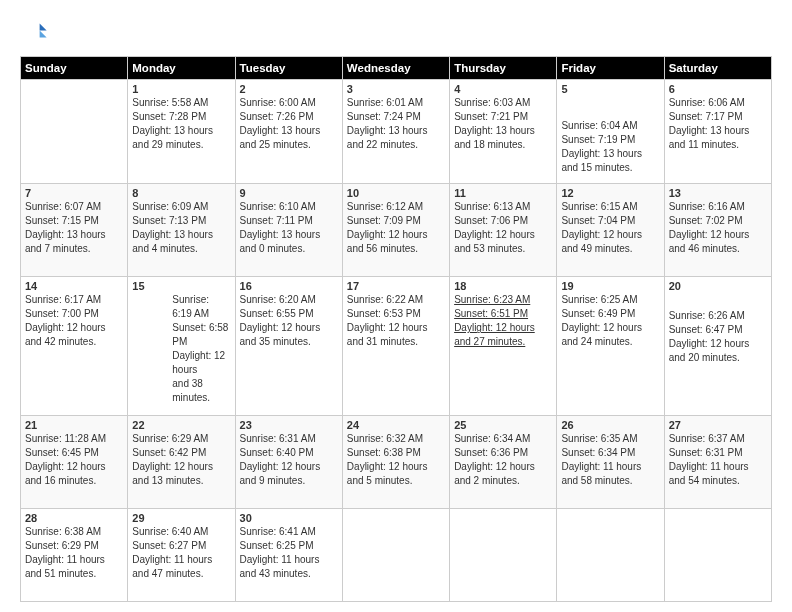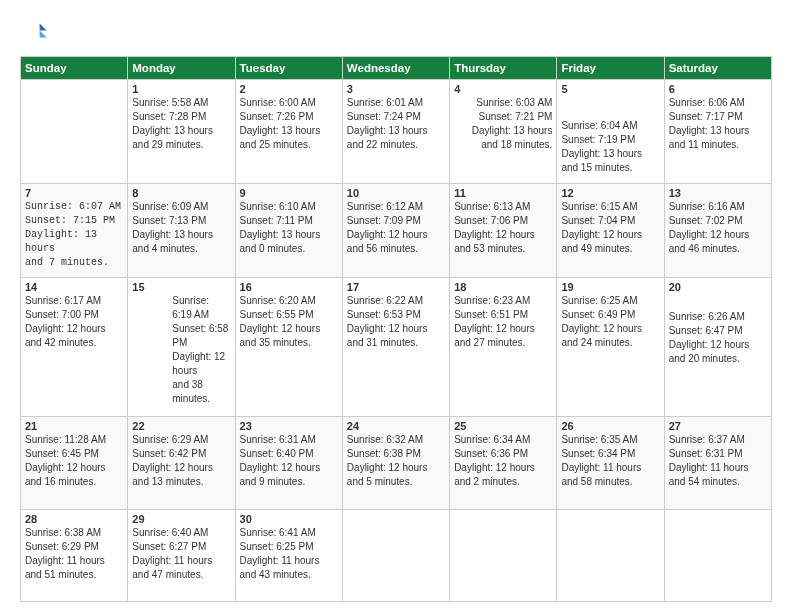--- a/index.html
+++ b/index.html
@@ -60,21 +60,21 @@
       font-size: 13px;
       color: #555;
     }
     .calendar {
       flex: 1;
       border-collapse: collapse;
       width: 100%;
       table-layout: fixed;
     }
     .calendar thead tr th {
-      background: #15803d;
+      background: #000000;
       color: #fff;
       font-size: 11.5px;
       font-weight: bold;
       padding: 5px 4px;
       text-align: left;
       border: 1px solid #ccc;
     }
     .calendar tbody tr td {
       vertical-align: top;
       border: 1px solid #ccc;
@@ -155,21 +155,21 @@
           </td>
           <td>
             <span class="day-num">3</span>
             <div class="day-info" style="white-space: pre-line;">Sunrise: 6:01 AM
 Sunset: 7:24 PM
 Daylight: 13 hours
 and 22 minutes.</div>
           </td>
           <td>
             <span class="day-num">4</span>
-            <div class="day-info" style="white-space: pre-line; text-align: right;">Sunrise: 6:03 AM
+            <div class="day-info" style="white-space: pre-line;">Sunrise: 6:03 AM
 Sunset: 7:21 PM
 Daylight: 13 hours
 and 18 minutes.</div>
           </td>
           <td>
             <span class="day-num">5</span>
             <div class="day-info" style="white-space: pre-line; margin-top: 24px;">Sunrise: 6:04 AM
 Sunset: 7:19 PM
 Daylight: 13 hours
 and 15 minutes.</div>
@@ -178,21 +178,21 @@
             <span class="day-num">6</span>
             <div class="day-info" style="white-space: pre-line;">Sunrise: 6:06 AM
 Sunset: 7:17 PM
 Daylight: 13 hours
 and 11 minutes.</div>
           </td>
         </tr>
         <tr class="row-shade">
           <td>
             <span class="day-num">7</span>
-            <div class="day-info" style="white-space: pre-line; font-family: Liberation Mono, monospace;">Sunrise: 6:07 AM
+            <div class="day-info" style="white-space: pre-line;">Sunrise: 6:07 AM
 Sunset: 7:15 PM
 Daylight: 13 hours
 and 7 minutes.</div>
           </td>
           <td>
             <span class="day-num">8</span>
             <div class="day-info" style="white-space: pre-line;">Sunrise: 6:09 AM
 Sunset: 7:13 PM
 Daylight: 13 hours
 and 4 minutes.</div>
@@ -257,21 +257,21 @@
           </td>
           <td>
             <span class="day-num">17</span>
             <div class="day-info" style="white-space: pre-line;">Sunrise: 6:22 AM
 Sunset: 6:53 PM
 Daylight: 12 hours
 and 31 minutes.</div>
           </td>
           <td>
             <span class="day-num">18</span>
-            <div class="day-info" style="white-space: pre-line;">Sunrise: 6:23 AM
+            <div class="day-info" style="white-space: pre-line; text-decoration: underline;">Sunrise: 6:23 AM
 Sunset: 6:51 PM
 Daylight: 12 hours
 and 27 minutes.</div>
           </td>
           <td>
             <span class="day-num">19</span>
             <div class="day-info" style="white-space: pre-line;">Sunrise: 6:25 AM
 Sunset: 6:49 PM
 Daylight: 12 hours
 and 24 minutes.</div>

